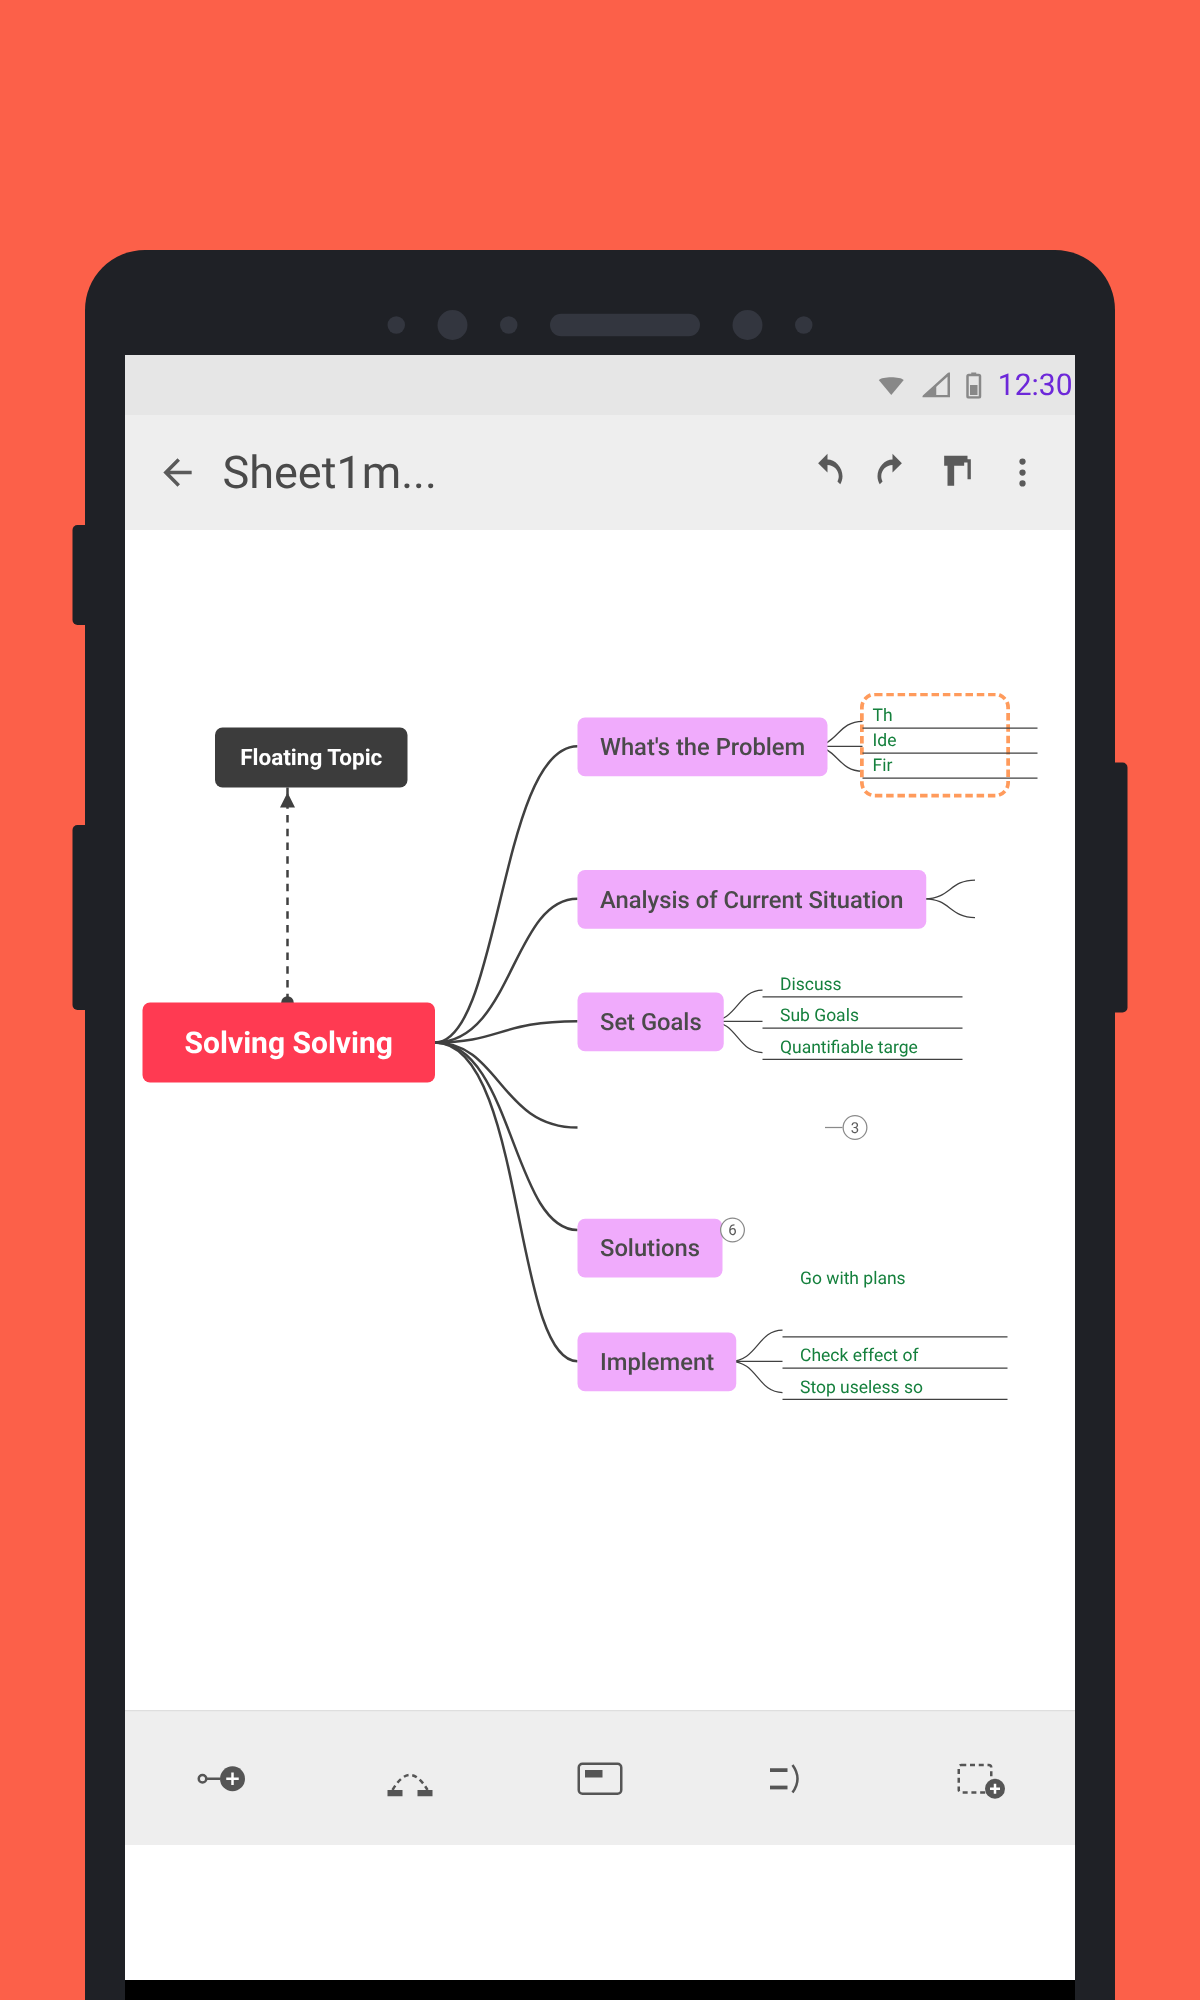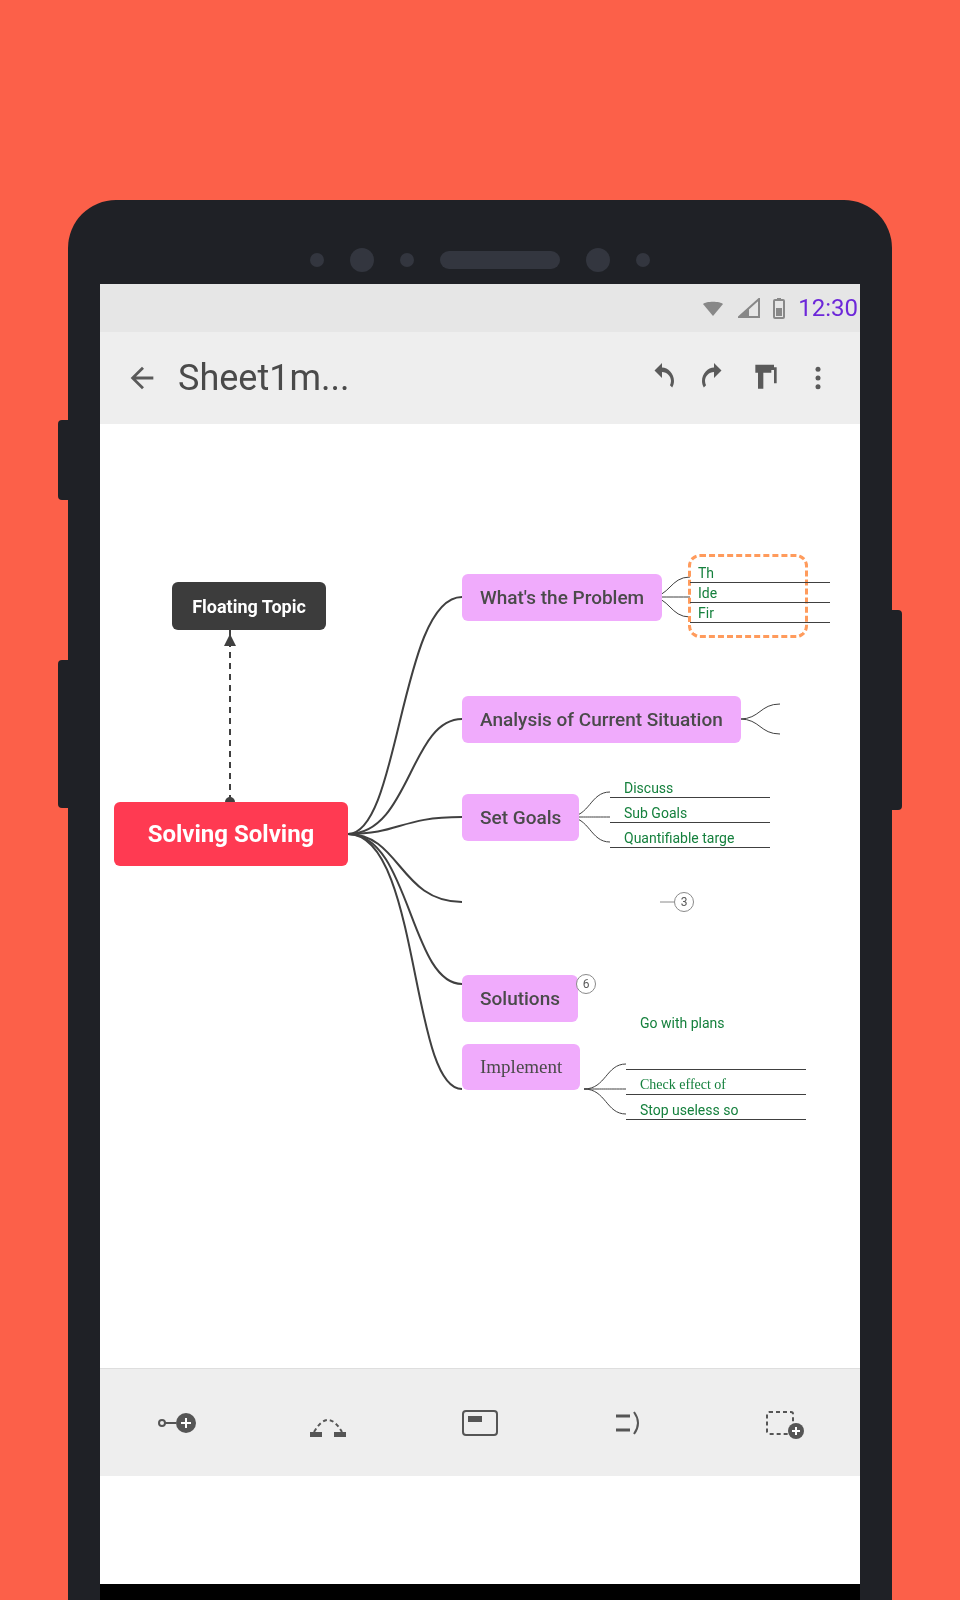--- a/index.html
+++ b/index.html
@@ -323,24 +323,24 @@
       <div class="sub-label" style="left:524px; top:381px;">Sub Goals</div>
       <div class="sub-line" style="left:510px; top:398px; width:160px;"></div>
       <div class="sub-label" style="left:524px; top:406px;">Quantifiable targe</div>
       <div class="sub-line" style="left:510px; top:423px; width:160px;"></div>
 
       <div class="count-badge" style="left:574px; top:468px;">3</div>
 
       <div class="main-node" style="left:362px; top:551px;">Solutions</div>
       <div class="count-badge" style="left:476px; top:550px;">6</div>
 
-      <div class="main-node" style="left:362px; top:620px;font-family:Liberation Serif, serif;">Implement</div>
+      <div class="main-node" style="left:362px; top:642px;">Implement</div>
       <div class="sub-label" style="left:540px; top:591px;">Go with plans</div>
       <div class="sub-line" style="left:526px; top:645px; width:180px;"></div>
-      <div class="sub-label" style="left:540px; top:653px;font-family:Liberation Serif, serif;">Check effect of</div>
+      <div class="sub-label" style="left:540px; top:653px;">Check effect of</div>
       <div class="sub-line" style="left:526px; top:670px; width:180px;"></div>
       <div class="sub-label" style="left:540px; top:678px;">Stop useless so</div>
       <div class="sub-line" style="left:526px; top:695px; width:180px;"></div>
 
       <div class="bottom-toolbar">
         <div class="bt-btn">
           <svg width="44" height="34" viewBox="0 0 44 34">
               <circle cx="8" cy="17" r="3" fill="none" stroke="#555" stroke-width="2"></circle>
               <line x1="11" y1="17" x2="22" y2="17" stroke="#555" stroke-width="2"></line>
               <circle cx="32" cy="17" r="10" fill="#555"></circle>

